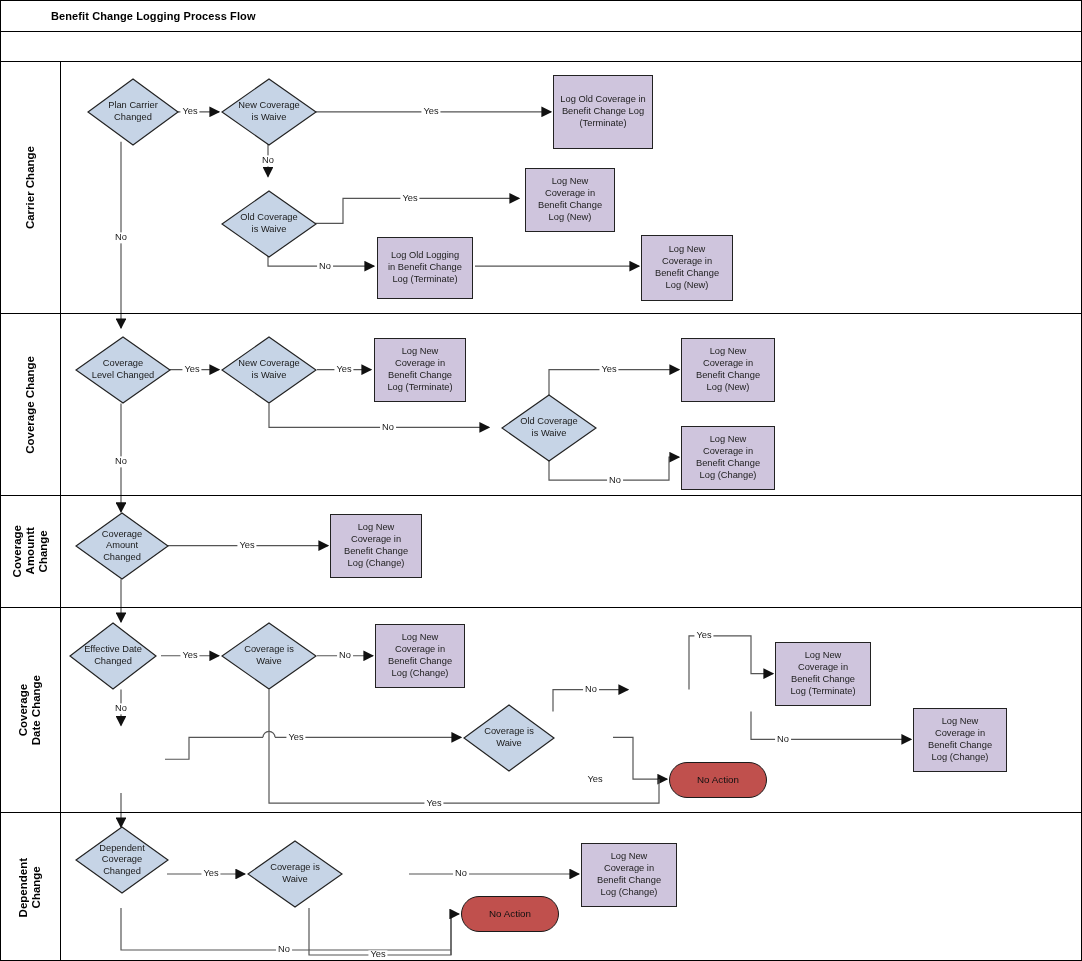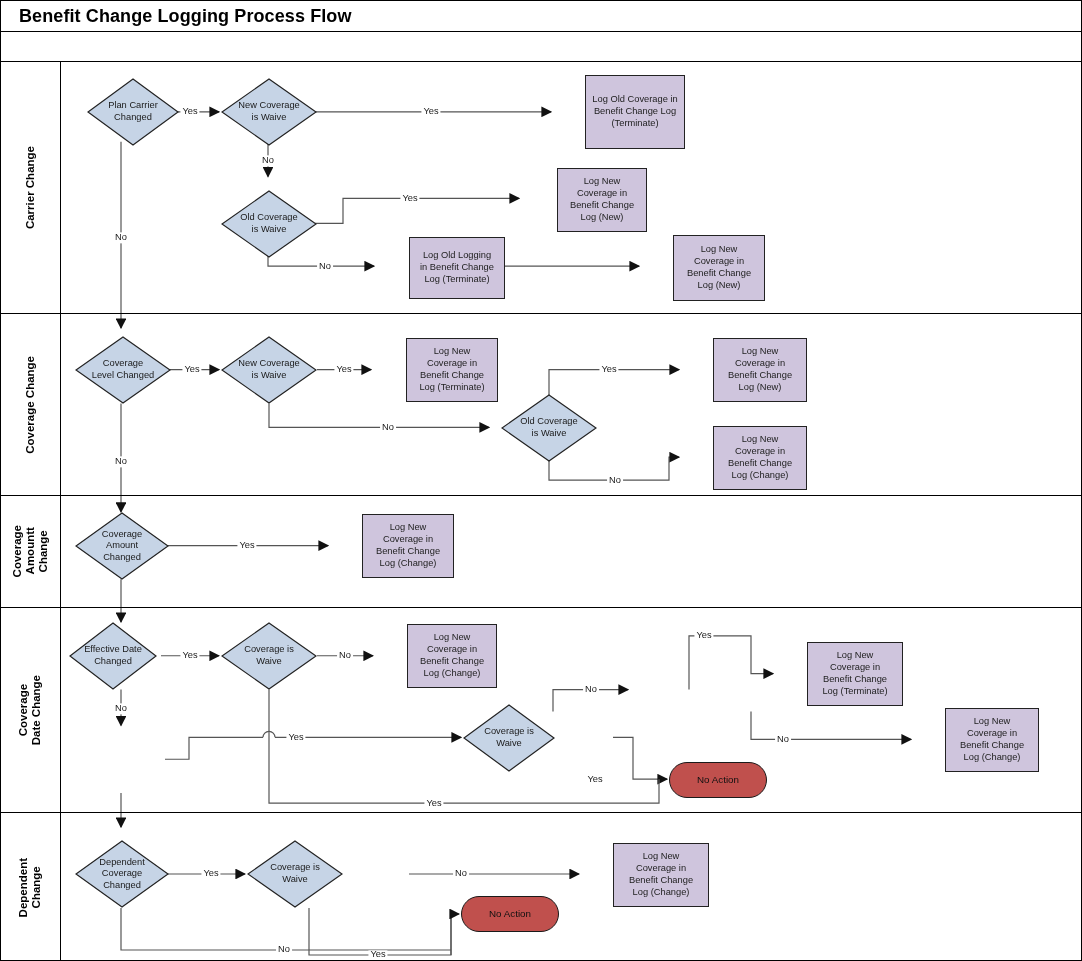--- a/index.html
+++ b/index.html
@@ -1,37 +1,37 @@
 <!DOCTYPE html>
 <html><head>
 <meta charset="utf-8">
 <style>
   html,body{margin:0;padding:0;background:#ffffff;}
   body{font-family:"Liberation Sans","DejaVu Sans",sans-serif;}
   #page{position:relative;width:1082px;height:961px;overflow:hidden;background:#fff;
         border:1px solid #000;box-sizing:border-box;}
   #title-bar{position:absolute;left:0;top:0;width:1082px;height:31px;
              border-bottom:1px solid #000;box-sizing:border-box;display:flex;align-items:center;}
-  #title-text{font-size:18px;font-weight:bold;color:#000;padding-left:18px;letter-spacing:0.1px;}
+  #title-text{font-size:11px;font-weight:bold;color:#000;padding-left:18px;letter-spacing:0.1px;margin-left:32px;}
   #subtitle-bar{position:absolute;left:0;top:31px;width:1082px;height:30px;
                 border-bottom:1px solid #000;box-sizing:border-box;}
   #diagram{position:absolute;left:0;top:61px;width:1082px;height:900px;}
   .lane{position:absolute;left:0;width:1082px;box-sizing:border-box;border-bottom:1px solid #000;}
   .lane.last{border-bottom:none;}
   .lane-header{position:absolute;left:0;top:0;width:60px;height:100%;
                border-right:1px solid #000;box-sizing:border-box;
                display:flex;align-items:center;justify-content:center;}
   .lane-label{font-size:11.5px;font-weight:bold;color:#000;text-align:center;
               writing-mode:vertical-rl;transform:rotate(180deg);line-height:1.15;white-space:pre-line;}
   .lane-body{position:absolute;left:60px;top:0;right:0;height:100%;}
   svg.flow{position:absolute;left:0;top:0;width:100%;height:100%;overflow:visible;}
   .node{position:absolute;box-sizing:border-box;display:flex;align-items:center;
         justify-content:center;text-align:center;}
   .proc{background:#cfc5dd;border:1px solid #222;color:#222;font-size:9.3px;line-height:1.28;
-        padding:2px;white-space:pre-line;margin-left:32px;}
+        padding:2px;white-space:pre-line;}
   .term{background:#c0504d;border:1px solid #1a1a1a;border-radius:22px;color:#111;
         font-size:9.8px;line-height:1.2;}
   .dec-wrap{position:absolute;}
   .dec-text{position:absolute;left:0;top:0;width:100%;height:100%;display:flex;
             align-items:center;justify-content:center;text-align:center;
             font-size:9.3px;line-height:1.25;color:#1a1a1a;white-space:pre-line;
             pointer-events:none;}
   .edge-label{position:absolute;font-size:9.3px;color:#1a1a1a;background:#fff;
               padding:0 2px;line-height:1;transform:translate(-50%,-50%);white-space:nowrap;}
   .vlabel{position:absolute;font-size:9.3px;color:#1a1a1a;background:#fff;
@@ -326,21 +326,21 @@
 
             <path d="M60,95 L60,137 L390,137"></path>
 
             <path d="M348,61 L518,61" marker-end="url(#ah)"></path>
 
             <path d="M248,95 L248,142 L390,142 L390,101 L390,101"></path>
             <path d="M390,142 L390,101 L398,101" marker-end="url(#ah)"></path>
           </g>
         </svg>
 
-        <div class="dec-wrap" style="left:14px;top:27px;width:94px;height:68px;text-decoration:underline;">
+        <div class="dec-wrap" style="left:14px;top:13px;width:94px;height:68px;text-decoration:underline;">
           <svg viewBox="0 0 94 68" width="94" height="68">
               <polygon points="47,1 93,34 47,67 1,34" fill="#c6d4e6" stroke="#222" stroke-width="1.2"></polygon>
             </svg>
           <div class="dec-text">Dependent
 Coverage
 Changed</div>
         </div>
         <div class="dec-wrap" style="left:186px;top:27px;width:96px;height:68px;">
           <svg viewBox="0 0 96 68" width="96" height="68">
               <polygon points="48,1 95,34 48,67 1,34" fill="#c6d4e6" stroke="#222" stroke-width="1.2"></polygon>

